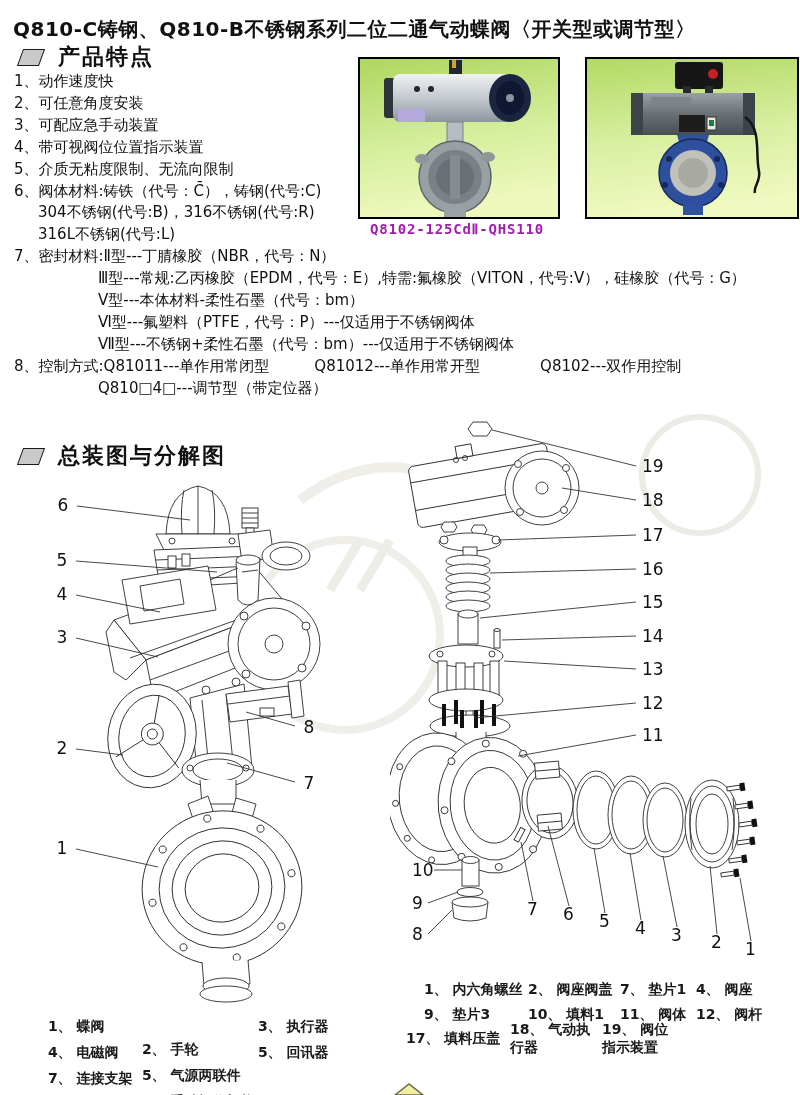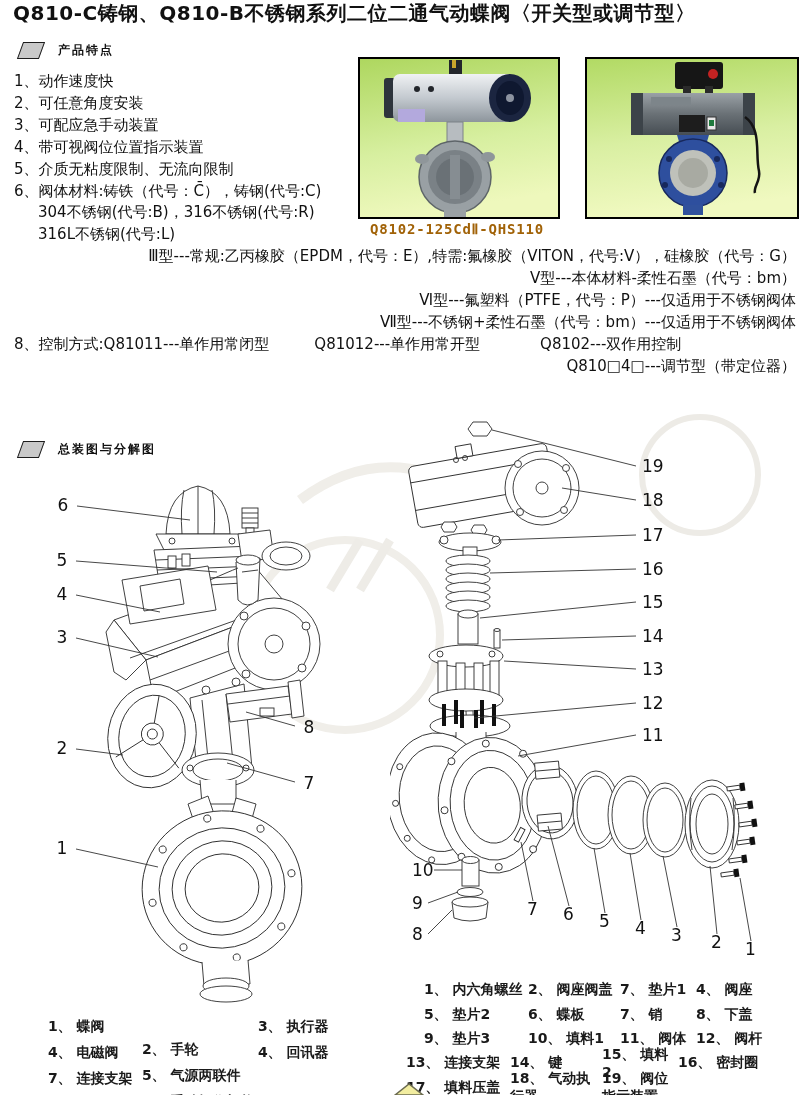--- a/index.html
+++ b/index.html
@@ -1,32 +1,32 @@
 <!DOCTYPE html>
 <html><head>
 <meta charset="utf-8">
 <style>
   html,body{margin:0;padding:0;}
   .page{position:relative;width:800px;height:1095px;background:#ffffff;overflow:hidden;
         font-family:"DejaVu Sans",sans-serif;color:#111;}
   .abs{position:absolute;}
-  .title{left:13px;top:0;width:780px;font-size:20px;font-weight:bold;letter-spacing:0.5px;margin:0;}
+  .title{left:13px;top:16px;width:780px;font-size:20px;font-weight:bold;letter-spacing:0.5px;margin:0;}
   .sec-head{left:14px;display:flex;align-items:center;gap:16px;}
   .para-icon{display:inline-block;width:20px;height:15px;background:#c9c9c9;
              border:1.6px solid #1c1c1c;transform:skewX(-20deg);margin-left:6px;}
-  .sec-title{font-size:12px;font-weight:bold;letter-spacing:2px;}
+  .sec-title{font-size:22px;font-weight:bold;letter-spacing:2px;}
   .features{left:14px;top:71px;width:782px;font-size:15px;line-height:21.9px;}
   .f-line{white-space:nowrap;}
   .ind-1{padding-left:24px;}
-  .ind-2{padding-left:84px;text-align:right;}
+  .ind-2{padding-left:84px;}
   .photo{border:2px solid #000;overflow:hidden;background:#cdea7a;margin:0;}
   .photo1{left:358px;top:57px;width:198px;height:158px;}
   .photo2{left:585px;top:57px;width:210px;height:158px;}
   .caption{top:221px;text-align:center;font-family:"DejaVu Sans Mono",monospace;
-           font-size:14px;letter-spacing:0.8px;font-weight:bold;color:#a16207;}
+           font-size:14px;letter-spacing:0.8px;font-weight:bold;color:#a21caf;}
   .cap1{left:356px;width:202px;}
   .cap2{left:583px;width:214px;letter-spacing:0.2px;}
   .caption sub{font-size:10px;}
   svg text.callout{font-size:17px;font-weight:500;fill:#111;font-family:"DejaVu Sans",sans-serif;}
   svg .leader{stroke:#333;stroke-width:0.9;fill:none;}
   svg .ln{stroke:#2b2b2b;stroke-width:0.9;fill:none;}
   svg .lnf{stroke:#2b2b2b;stroke-width:0.9;fill:#ffffff;}
   svg .dk{fill:#111;stroke:none;}
   .parts{font-size:14px;font-weight:600;color:#1a1a1a;}
   .parts .row{display:flex;align-items:center;}
@@ -63,20 +63,21 @@
 
   <div id="features-list" class="abs features">
       <div class="f-line ind-0">1、动作速度快</div>
       <div class="f-line ind-0">2、可任意角度安装</div>
       <div class="f-line ind-0">3、可配应急手动装置</div>
       <div class="f-line ind-0">4、带可视阀位位置指示装置</div>
       <div class="f-line ind-0">5、介质无粘度限制、无流向限制</div>
       <div class="f-line ind-0">6、阀体材料:铸铁（代号：C̄），铸钢(代号:C)</div>
       <div class="f-line ind-1">304不锈钢(代号:B)，316不锈钢(代号:R)</div>
       <div class="f-line ind-1">316L不锈钢(代号:L)</div>
+      <div class="f-line ind-0">7、密封材料:Ⅱ型---丁腈橡胶（NBR，代号：N）</div>
       <div class="f-line ind-2">Ⅲ型---常规:乙丙橡胶（EPDM，代号：E）,特需:氟橡胶（VITON，代号:V），硅橡胶（代号：G）</div>
       <div class="f-line ind-2">Ⅴ型---本体材料-柔性石墨（代号：bm）</div>
       <div class="f-line ind-2">Ⅵ型---氟塑料（PTFE，代号：P）---仅适用于不锈钢阀体</div>
       <div class="f-line ind-2">Ⅶ型---不锈钢+柔性石墨（代号：bm）---仅适用于不锈钢阀体</div>
       <div class="f-line ind-0">8、控制方式:Q81011---单作用常闭型　　　Q81012---单作用常开型　　　　Q8102---双作用控制</div>
       <div class="f-line ind-2">Q810□4□---调节型（带定位器）</div>
     </div>
 
   <figure class="abs photo photo1">
     <svg width="198" height="158" viewBox="0 0 198 158">
@@ -489,51 +490,39 @@
 
   <div id="parts-left" class="abs parts parts-left">
       <div class="row">
         <span class="cell c0">1、 蝶阀</span>
         <span class="cell c1">2、 手轮</span>
         <span class="cell c2">3、 执行器</span>
       </div>
       <div class="row">
         <span class="cell c0">4、 电磁阀</span>
         <span class="cell c1">5、 气源两联件</span>
-        <span class="cell c2">4、 回讯器</span>
+        <span class="cell c2">5、 回讯器</span>
       </div>
       <div class="row">
         <span class="cell c0">7、 连接支架</span>
         <span class="cell c1">8、 手动操作机构</span>
       </div>
     </div>
   <div id="parts-right" class="abs parts parts-right">
       <div class="row pad">
         <span class="cell c0">1、 内六角螺丝</span>
         <span class="cell c1">2、 阀座阀盖</span>
         <span class="cell c2">7、 垫片1</span>
         <span class="cell c3">4、 阀座</span>
       </div>
       <div class="row pad">
-        <span class="cell c0">5、 垫片2</span>
-        <span class="cell c1">6、 蝶板</span>
-        <span class="cell c2">7、 销</span>
-        <span class="cell c3">8、 下盖</span>
-      </div>
-      <div class="row pad">
         <span class="cell c0">9、 垫片3</span>
         <span class="cell c1">10、 填料1</span>
         <span class="cell c2">11、 阀体</span>
         <span class="cell c3">12、 阀杆</span>
-      </div>
-      <div class="row">
-        <span class="cell c0">13、 连接支架</span>
-        <span class="cell c1">14、 键</span>
-        <span class="cell c2">15、 填料2</span>
-        <span class="cell c3">16、 密封圈</span>
       </div>
       <div class="row">
         <span class="cell c0">17、 填料压盖</span>
         <span class="cell c1">18、 气动执行器</span>
         <span class="cell c2">19、 阀位指示装置</span>
       </div>
     </div>
 
   <svg class="abs" style="left:393px;top:1083px;" width="34" height="12">
     <path d="M2,12 L16,1 L30,12 Z" fill="#f2eda0" stroke="#6b6b50" stroke-width="1.5"></path>

